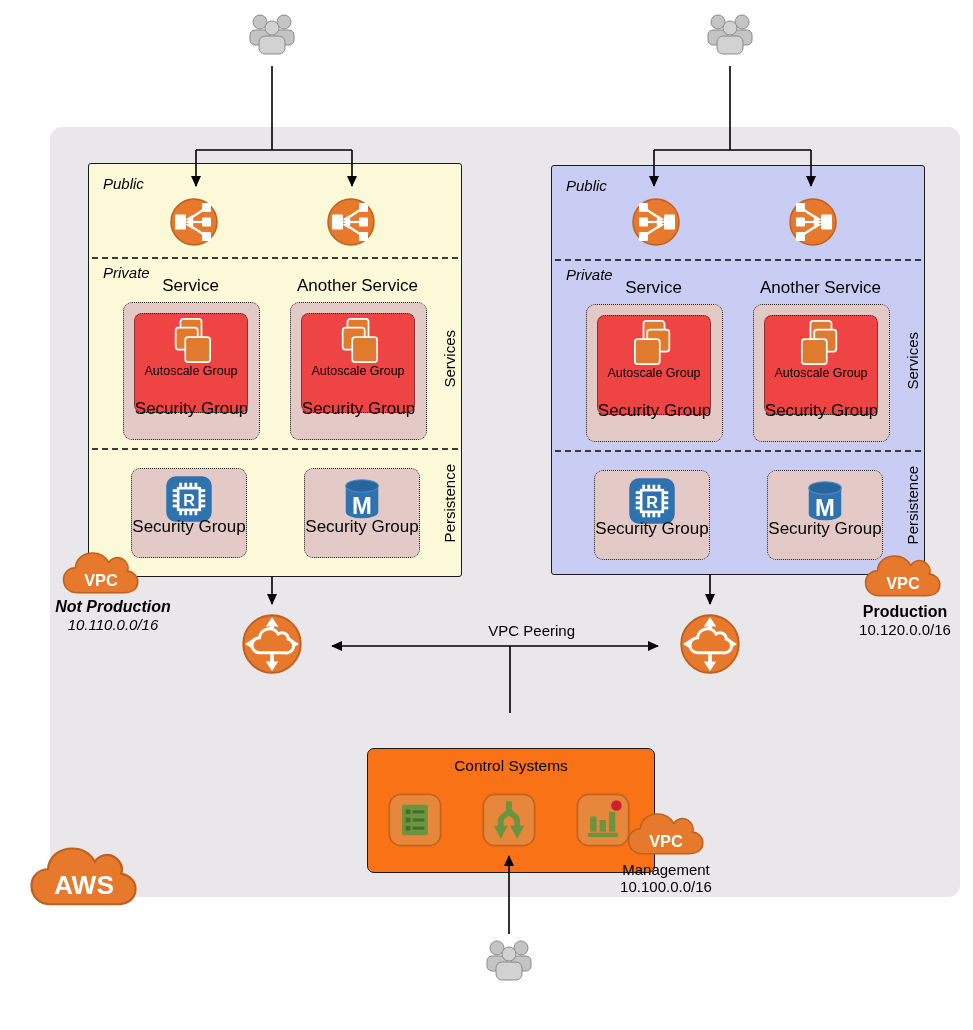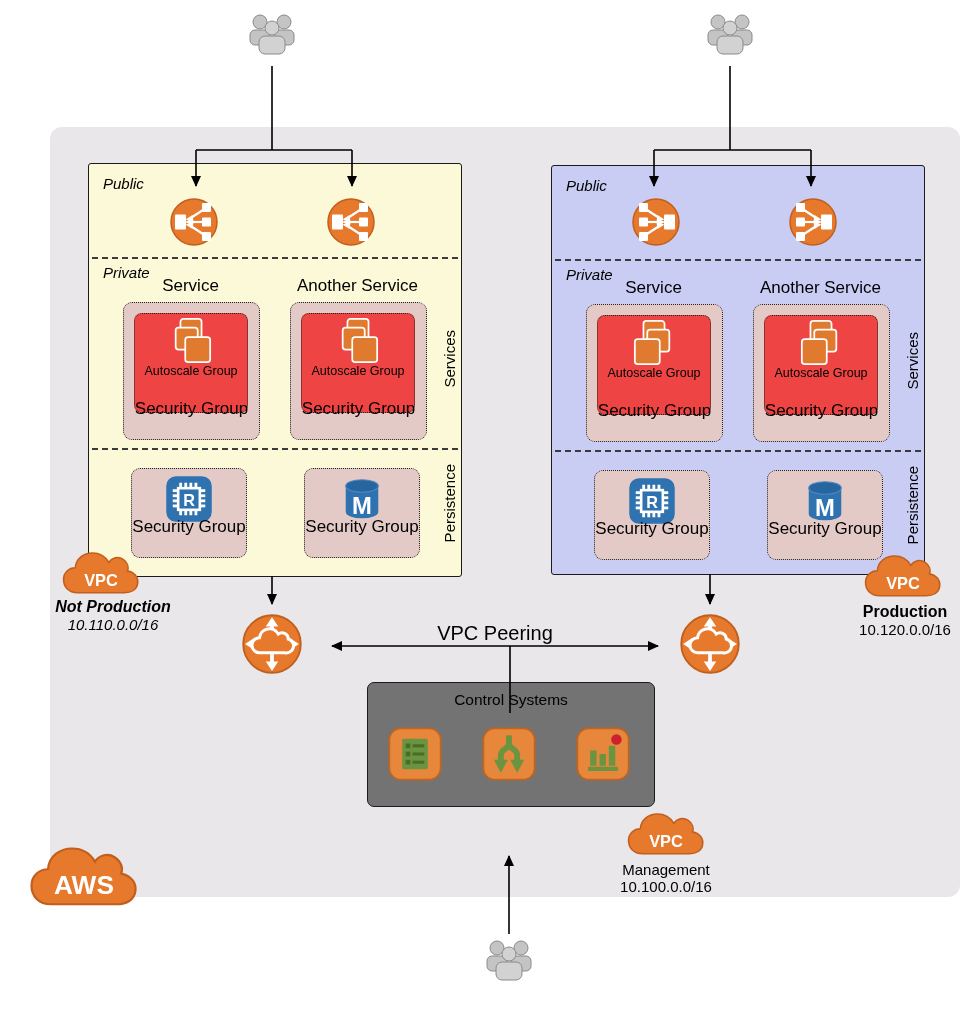--- a/index.html
+++ b/index.html
@@ -25,28 +25,28 @@
   .asg{position:absolute;left:10px;top:10px;width:112px;height:98px;background:#ef4444;
        border:1.6px dotted #222;border-radius:8px;text-align:center;}
   .asg svg{margin-top:4px;}
   .asg-label{font-size:12.5px;line-height:1.12;}
   .sg-pers{top:304px;width:114px;height:88px;text-align:center;}
   .sg-pers svg{margin-top:4px;}
   .pg-1{left:42px;} .pg-2{left:215px;}
   .vlabel{position:absolute;writing-mode:vertical-rl;transform:rotate(180deg);font-size:15px;right:3px;}
   .vl-services{top:166px;} .vl-pers{top:300px;}
   
-  #control-box{left:367px;top:682px;width:286px;height:123px;background:#737373;
+  #control-box{left:367px;top:748px;width:286px;height:123px;background:#f97316;
                border:1.5px solid #1b1b1b;border-radius:7px;}
   #control-title{position:absolute;top:8px;left:0;right:0;text-align:center;font-size:15.5px;}
   .ctl-icon{position:absolute;top:43px;}
   
   .vpc-caption{position:absolute;width:170px;text-align:center;font-size:15px;}
   .cap-bold{font-weight:bold;font-size:16px;}
-  .plain-label{position:absolute;text-align:center;font-size:20px;}
+  .plain-label{position:absolute;text-align:right;font-size:15px;}
   #peering-label{left:415px;top:622px;width:160px;}
   .flip{transform:scaleX(-1);}
   svg{display:block;}
 </style>
 </head>
 <body>
 
 <div id="canvas">
 
   <div class="abs" id="aws-box"></div>

